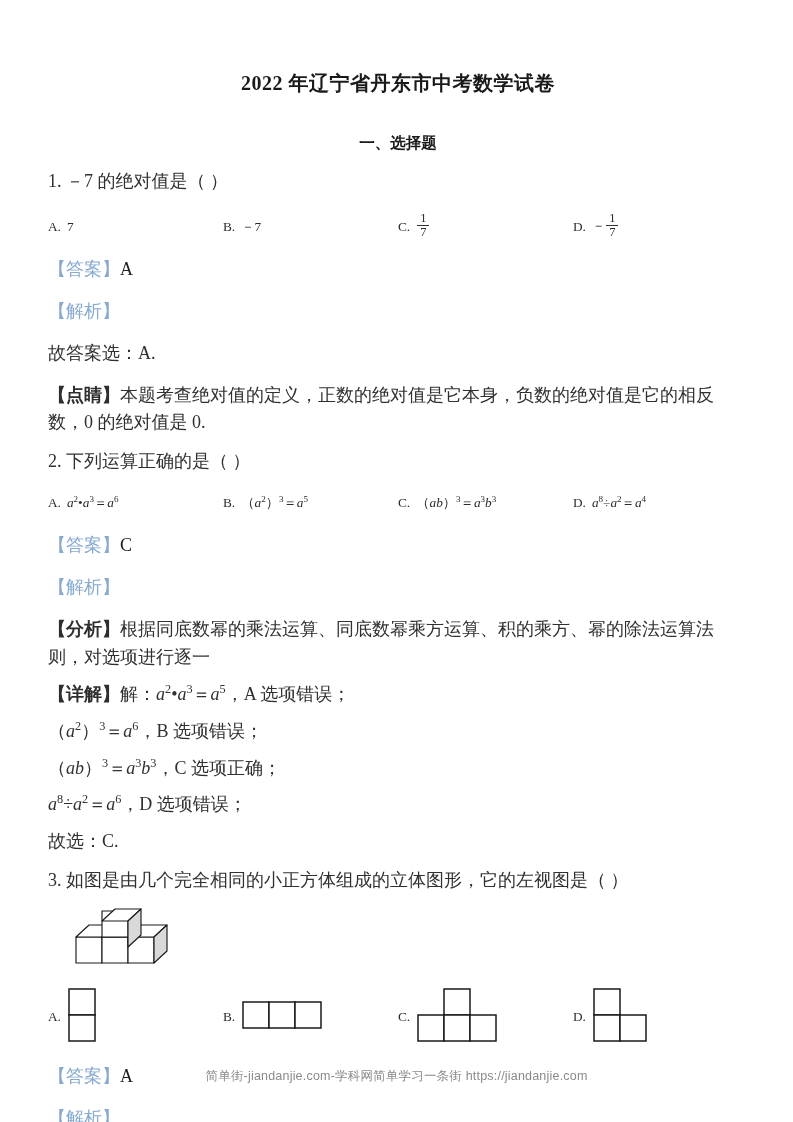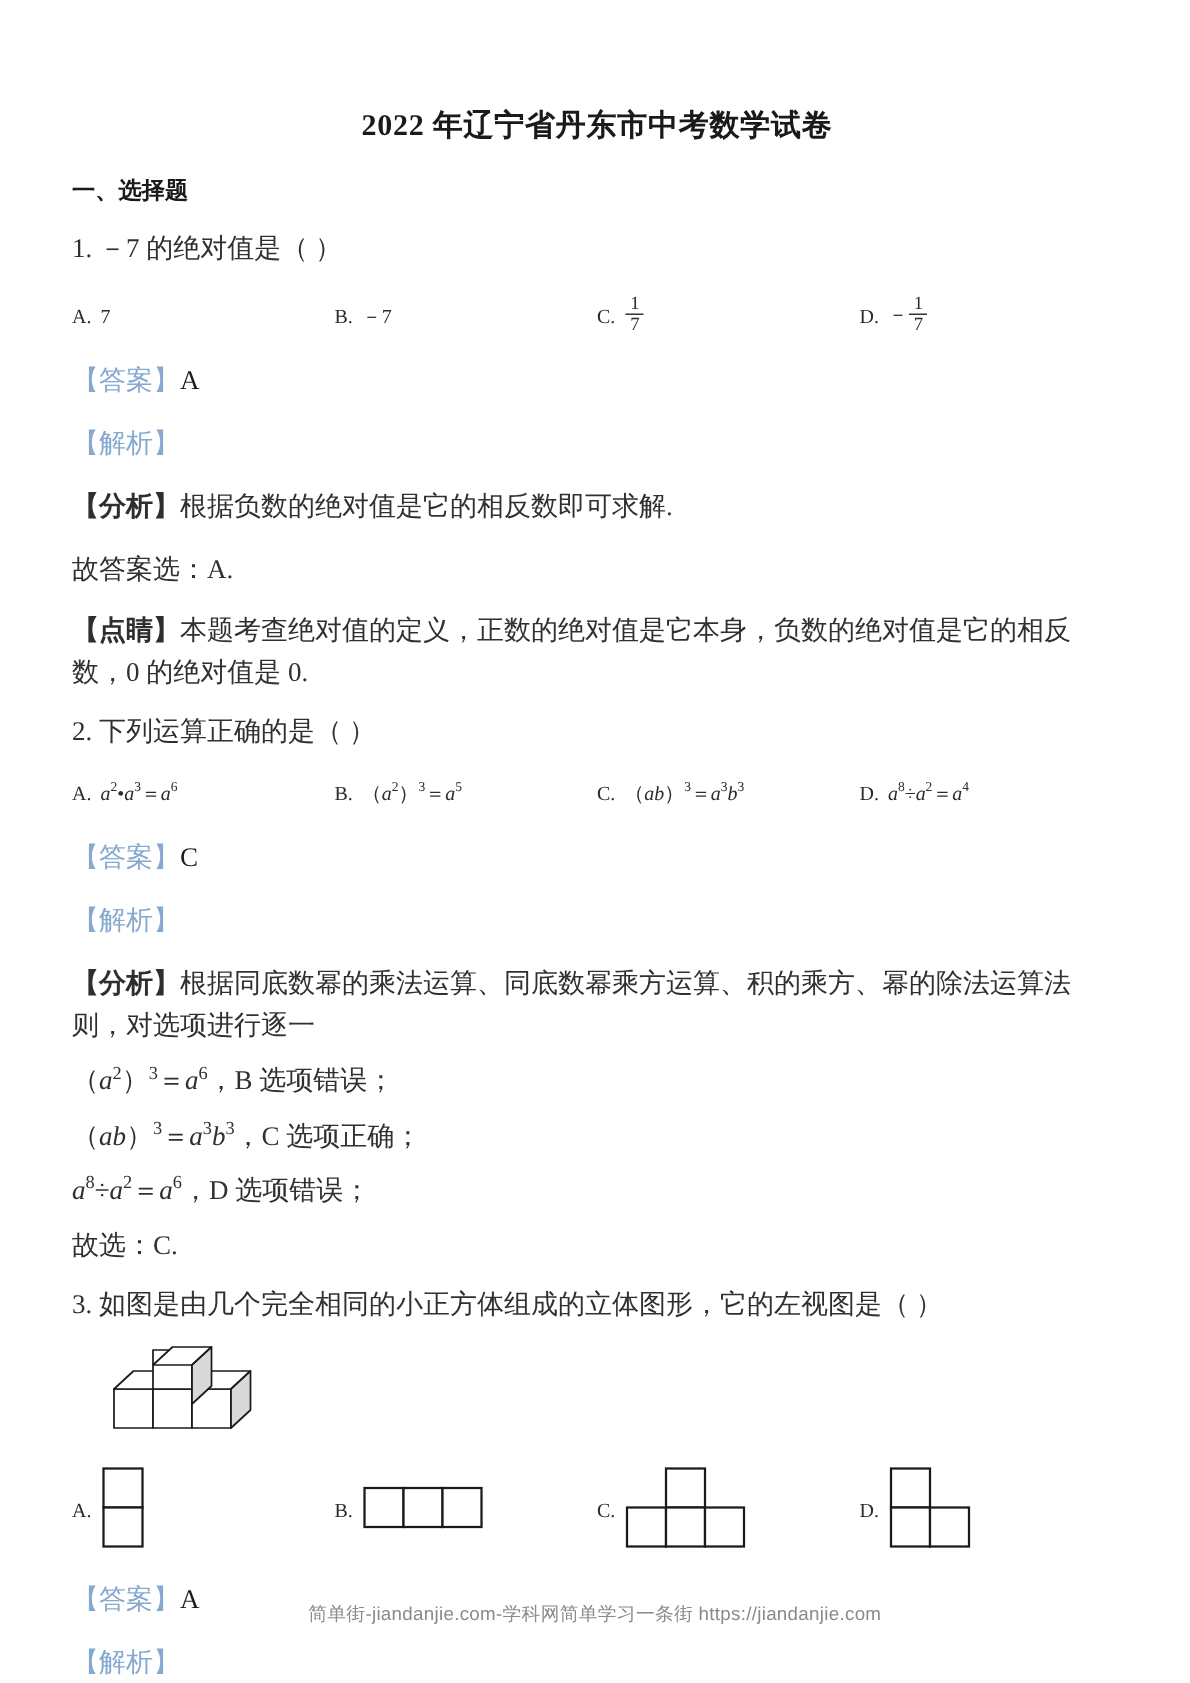--- a/index.html
+++ b/index.html
@@ -36,23 +36,24 @@
     font-family: "Liberation Serif", "DejaVu Serif", serif;
     letter-spacing: 0.5px;
     margin: 0;
     padding-top: 70px;
     color: #1a1a1a;
   }
 
   .section-heading {
     font-size: 15.5px;
     font-weight: bold;
-    margin-top: 20px;
+    margin-top: 36px;
     margin-bottom: 0;
     color: #1a1a1a;
+    text-align: center;
   }
 
   
   .line {
     font-size: 18px;
     line-height: 1.55;
     margin-top: 14px;
     color: #303030;
   }
   .line.tight { margin-top: 11px; }
@@ -175,23 +176,20 @@
     </div>
 
     <div class="line">
       <span class="tag-blue">【答案】</span><span class="ans-val">A</span>
     </div>
 
     <div class="line">
       <span class="tag-blue">【解析】</span>
     </div>
 
-    <div class="line">
-      <span class="tag-dark">【分析】</span><span>根据负数的绝对值是它的相反数即可求解.</span>
-    </div>
 
 
     <div class="line">
       <span>故答案选：A.</span>
     </div>
 
     <div class="line">
       <span class="tag-dark">【点睛】</span><span>本题考查绝对值的定义，正数的绝对值是它本身，负数的绝对值是它的相反数，0 的绝对值是 0.</span>
     </div>
 
@@ -224,20 +222,23 @@
     </div>
 
     <div class="line">
       <span class="tag-blue">【解析】</span>
     </div>
 
     <div class="line">
       <span class="tag-dark">【分析】</span><span>根据同底数幂的乘法运算、同底数幂乘方运算、积的乘方、幂的除法运算法则，对选项进行逐一</span>
     </div>
 
+    <div class="line cont">
+      <span class="tag-dark">【详解】</span><span>解：</span><span><span class="mi">a</span><sup>2</sup>•<span class="mi">a</span><sup>3</sup>＝<span class="mi">a</span><sup>5</sup></span><span>，A 选项错误；</span>
+    </div>
 
     <div class="line cont">
       <span>（<span class="mi">a</span><sup>2</sup>）<sup>3</sup>＝<span class="mi">a</span><sup>6</sup></span><span>，B 选项错误；</span>
     </div>
 
     <div class="line cont">
       <span>（<span class="mi">ab</span>）<sup>3</sup>＝<span class="mi">a</span><sup>3</sup><span class="mi">b</span><sup>3</sup></span><span>，C 选项正确；</span>
     </div>
 
     <div class="line cont">

